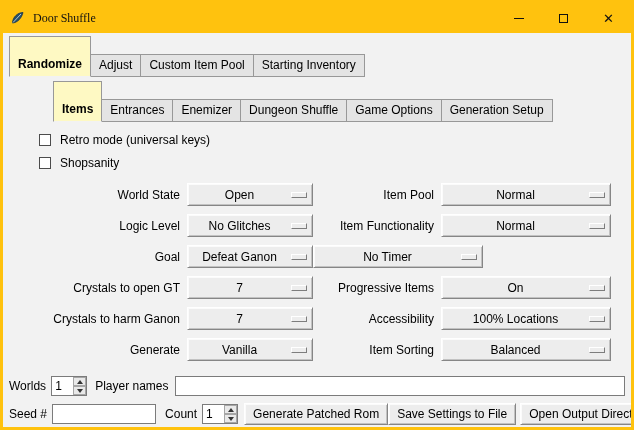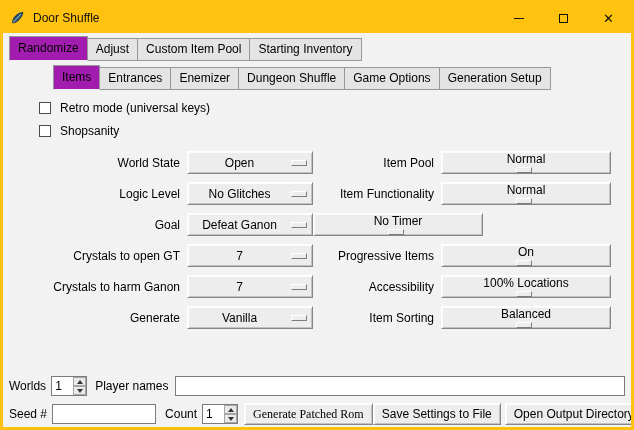--- a/index.html
+++ b/index.html
@@ -8,55 +8,55 @@
     width:634px; height:430px;
     border:3px solid #ffc20e;
     background:#f2f2f2;
     font-family:"Liberation Sans",sans-serif;
     font-size:12px; color:#000;
     position:relative; overflow:hidden;
   }
   
   .titlebar { height:30px; background:#ffc20e; display:flex; align-items:center; }
   .app-icon { width:16px; height:16px; margin-left:7px; flex:0 0 auto; }
-  .title { margin-left:7px; font-size:12px; color:#111; }
+  .title { margin-left:7px; font-size:12px; color:#111;font-family:Liberation Serif, serif; }
   .win-controls { margin-left:auto; display:flex; height:100%; }
   .win-btn { width:45px; height:100%; border:none; background:transparent; display:flex; align-items:center; justify-content:center; cursor:default; }
   .min-glyph { width:10px; height:1px; background:#111; }
   .max-glyph { width:9px; height:9px; border:1px solid #111; background:transparent; }
   .close-glyph { font-size:13px; color:#111; line-height:1; }
   .client { height:394px; position:relative; }
   
   .tabs { display:flex; align-items:flex-end; }
   .tabs-primary { padding-left:6px; margin-top:3px; }
   .tabs-secondary { padding-left:22px; margin-top:4px;margin-left:28px; }
   .tab {
     padding:3px 8px 4px; border:1px solid #989898; background:#e4e4e4;
     margin-right:-1px; white-space:nowrap; position:relative; cursor:default;
   }
   .tab.selected {
-    background:#a21caf; border-bottom-color:#f2f2f2;
-    padding-top:4px; padding-bottom:5px; z-index:2;
+    background:#fef9c3; border-bottom-color:#f2f2f2;
+    padding-top:20px; padding-bottom:5px; z-index:2;font-weight:bold;
   }
   
   .pane-content { margin:6px 20px 0 26px; }
   .check-row { display:flex; align-items:center; height:23px; margin-left:10px; }
   .checkbox { width:12px; height:12px; background:#fff; border:1px solid #4c4c4c; margin-right:9px; flex:0 0 auto; }
   .settings { margin-top:5px; }
   .srow { display:flex; align-items:center; height:31px; }
   .slbl1 { width:158px; text-align:right; padding-right:7px; }
   .slbl2 { flex:1; text-align:right; padding-right:7px; }
   .mbtn {
     height:23px; background:#ededed;
     border:1px solid; border-color:#ffffff #868686 #868686 #ffffff;
     box-shadow: inset 1px 1px 0 #fbfbfb, inset -1px -1px 0 #c2c2c2;
     display:flex; align-items:center; cursor:default;
   }
   .mbtn1 { width:126px; }
-  .mbtn2 { width:170px;flex-direction:column; }
+  .mbtn2 { width:170px; }
   .mbtn .val { flex:1; text-align:center; overflow:hidden; white-space:nowrap; }
   .mb-ind { width:16px; height:6px; background:#ededed; flex:0 0 auto;
     border:1px solid; border-color:#ffffff #7d7d7d #7d7d7d #ffffff; margin-right:5px; }
   
   .bottom { position:absolute; left:6px; right:6px; bottom:5px; }
   .brow { display:flex; align-items:center; height:22px; }
   .brow-a { margin-bottom:6px; }
   .blbl { margin-right:5px; white-space:nowrap; }
   .entry { background:#fff; border:1px solid #7b7b7b; height:20px; padding:0 3px;
     font:inherit; outline:none; }
@@ -66,21 +66,21 @@
   .spin .sval { width:21px; padding-left:3px; display:flex; align-items:center; background:#fff; }
   .spin-arrows { width:13px; display:flex; flex-direction:column; }
   .spin-btn { flex:1; background:#e9e9e9; border:1px solid #a6a6a6; display:flex; align-items:center; justify-content:center; padding:0; }
   .tri-up { width:0; height:0; border-left:3px solid transparent; border-right:3px solid transparent; border-bottom:4px solid #333; }
   .tri-down { width:0; height:0; border-left:3px solid transparent; border-right:3px solid transparent; border-top:4px solid #333; }
   .btn {
     height:22px; padding:0 8px; background:#ededed; font:inherit; white-space:nowrap;
     border:1px solid; border-color:#ffffff #868686 #868686 #ffffff;
     box-shadow: inset 1px 1px 0 #fbfbfb, inset -1px -1px 0 #c2c2c2; cursor:default;
   }
-  .gen-btn { margin-left:6px;font-family:Liberation Serif, serif; }
+  .gen-btn { margin-left:6px; }
   .save-btn { margin-left:auto; }
   .open-btn { margin-left:4px; }
   .worlds-spin { margin-right:8px; }
   .count-spin { margin-right:0; }
 </style>
 </head>
 <body>
 
 <div class="window">
 

